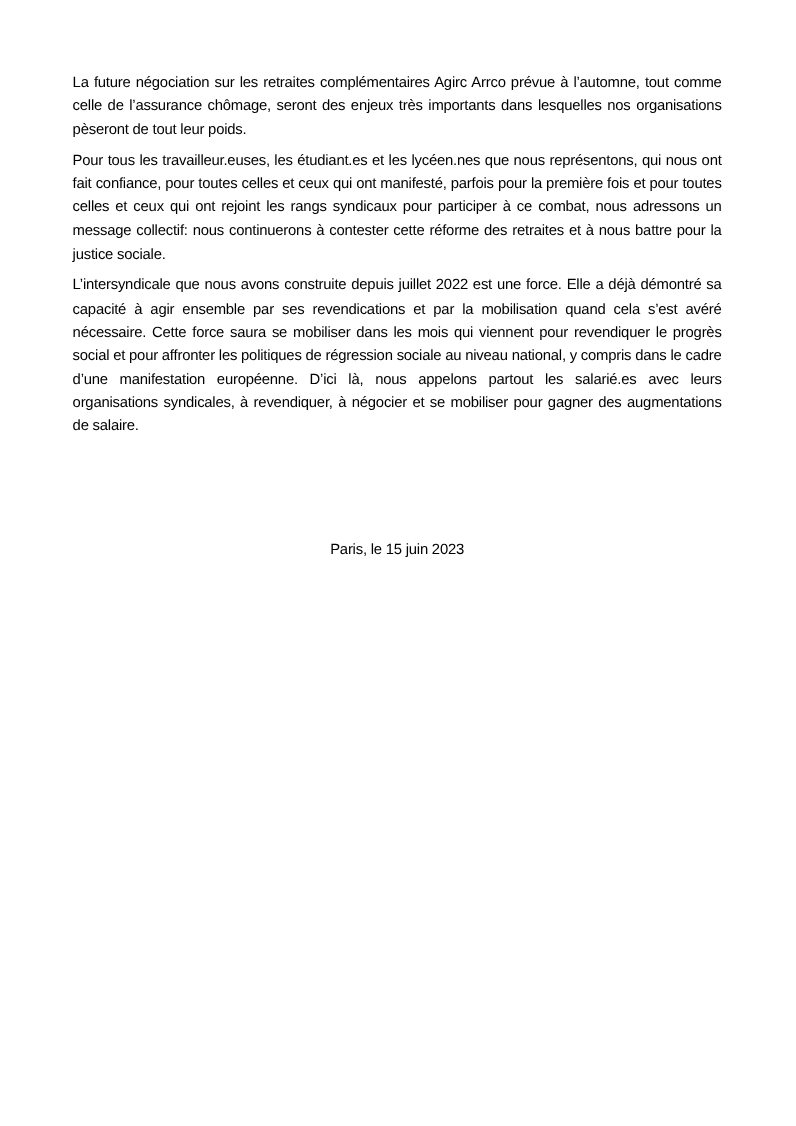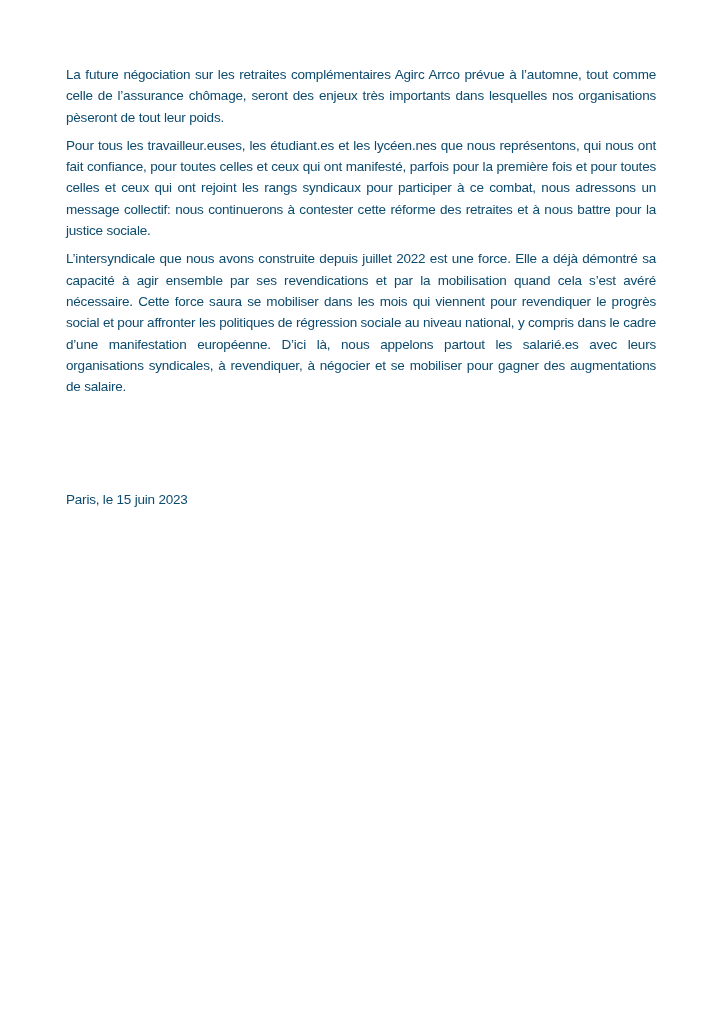--- a/index.html
+++ b/index.html
@@ -16,34 +16,34 @@
   .page {
     box-sizing: border-box;
     width: 724px;
     height: 1024px;
     background: #ffffff;
     padding: 64px 68px 0 66px;
     font-family: "Liberation Sans", sans-serif;
     font-size: 13.5px;
     line-height: 21.3px;
     letter-spacing: -0.2px;
-    color: #0c4a6e;
+    color: #000000;
   }
   .para {
     margin: 0 0 7px 0;
     text-align: justify;
     text-justify: inter-word;
   }
   .closing {
     margin-top: 31px; 
     text-align: left;
   }
   .dateline {
     margin: 92px 0 0 0;
-    text-align: left;
+    text-align: center;
   }
 </style>
 </head>
 <body>
 
 <div class="page">
   <p class="para">La future négociation sur les retraites complémentaires Agirc Arrco prévue à l’automne, tout comme celle de l’assurance chômage, seront des enjeux très importants dans lesquelles nos organisations pèseront de tout leur poids.</p>
   <p class="para">Pour tous les travailleur.euses, les étudiant.es et les lycéen.nes que nous représentons, qui nous ont fait confiance, pour toutes celles et ceux qui ont manifesté, parfois pour la première fois et pour toutes celles et ceux qui ont rejoint les rangs syndicaux pour participer à ce combat, nous adressons un message collectif: nous continuerons à contester cette réforme des retraites et à nous battre pour la justice sociale.</p>
   <p class="para">L’intersyndicale que nous avons construite depuis juillet 2022 est une force. Elle a déjà démontré sa capacité à agir ensemble par ses revendications et par la mobilisation quand cela s’est avéré nécessaire. Cette force saura se mobiliser dans les mois qui viennent pour revendiquer le progrès social et pour affronter les politiques de régression sociale au niveau national, y compris dans le cadre d’une manifestation européenne. D’ici là, nous appelons partout les salarié.es avec leurs organisations syndicales, à revendiquer, à négocier et se mobiliser pour gagner des augmentations de salaire.</p>
   <p class="dateline">Paris, le 15 juin 2023</p>

